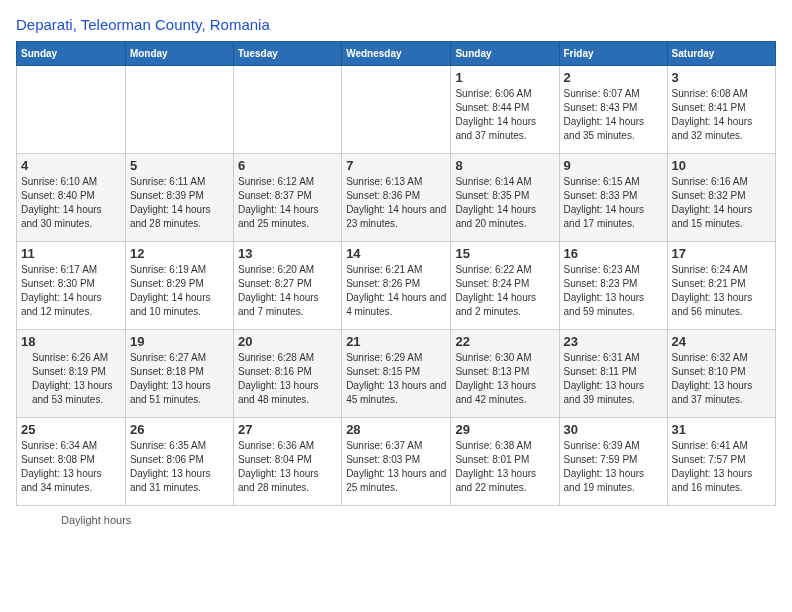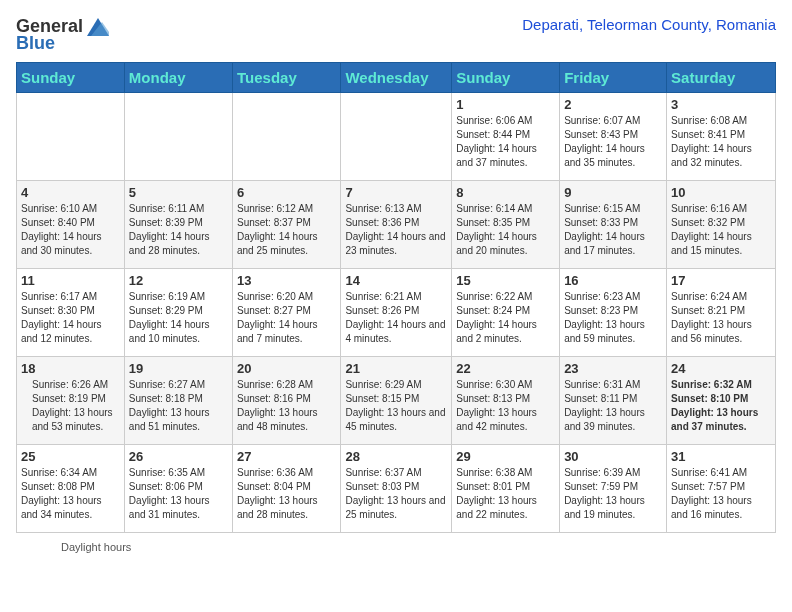--- a/index.html
+++ b/index.html
@@ -38,24 +38,24 @@
       font-size: 15px;
       color: #1d4ed8;
     }
     .calendar {
       width: 100%;
       border-collapse: collapse;
       font-size: 11px;
     }
     .calendar th {
       background-color: #2a6db5;
-      color: #5eead4;
+      color: #ffffff;
       padding: 6px 4px;
       text-align: left;
-      font-size: 15px;
+      font-size: 10px;
       font-weight: bold;
       border: 1px solid #1a5a9a;
     }
     .calendar td {
       border: 1px solid #ccc;
       vertical-align: top;
       padding: 4px;
       width: 113px;
       height: 88px;
       background: #fff;
@@ -81,30 +81,20 @@
       margin-top: 8px;
       font-size: 11px;
       color: #555;
       padding-left: 45px;
     }
   </style>
 </head>
 <body>
 
 <div class="header-area">
-  <div class="logo">
-    <div class="logo-row">
-      <span style="font-size:18px;font-weight:bold;color:#333;">General</span>
-      <svg width="22" height="18" viewBox="0 0 22 18">
-        <polygon points="0,18 11,0 22,18" fill="#2a6db5"></polygon>
-        <polygon points="4,18 15,4 22,14 22,18" fill="#5a9fd4" opacity="0.6"></polygon>
-      </svg>
-    </div>
-    <span style="font-size:18px;font-weight:bold;color:#2a6db5;margin-top:-4px;">Blue</span>
-  </div>
   <div class="title-area">
     <div class="location">Deparati, Teleorman County, Romania</div>
   </div>
 </div>
 
 <table class="calendar">
   <thead>
     <tr>
     <th>Sunday</th>
         <th>Monday</th>
@@ -260,21 +250,21 @@
 Daylight: 13 hours and 42 minutes.</div>
         </td>
         <td>
           <div class="day-number">23</div>
           <div class="day-info" style="white-space: pre-line;">Sunrise: 6:31 AM
 Sunset: 8:11 PM
 Daylight: 13 hours and 39 minutes.</div>
         </td>
         <td>
           <div class="day-number">24</div>
-          <div class="day-info" style="white-space: pre-line; font-weight: bold;">Sunrise: 6:32 AM
+          <div class="day-info" style="white-space: pre-line;">Sunrise: 6:32 AM
 Sunset: 8:10 PM
 Daylight: 13 hours and 37 minutes.</div>
         </td>
       </tr>
       <tr>
         <td>
           <div class="day-number">25</div>
           <div class="day-info" style="white-space: pre-line;">Sunrise: 6:34 AM
 Sunset: 8:08 PM
 Daylight: 13 hours and 34 minutes.</div>

